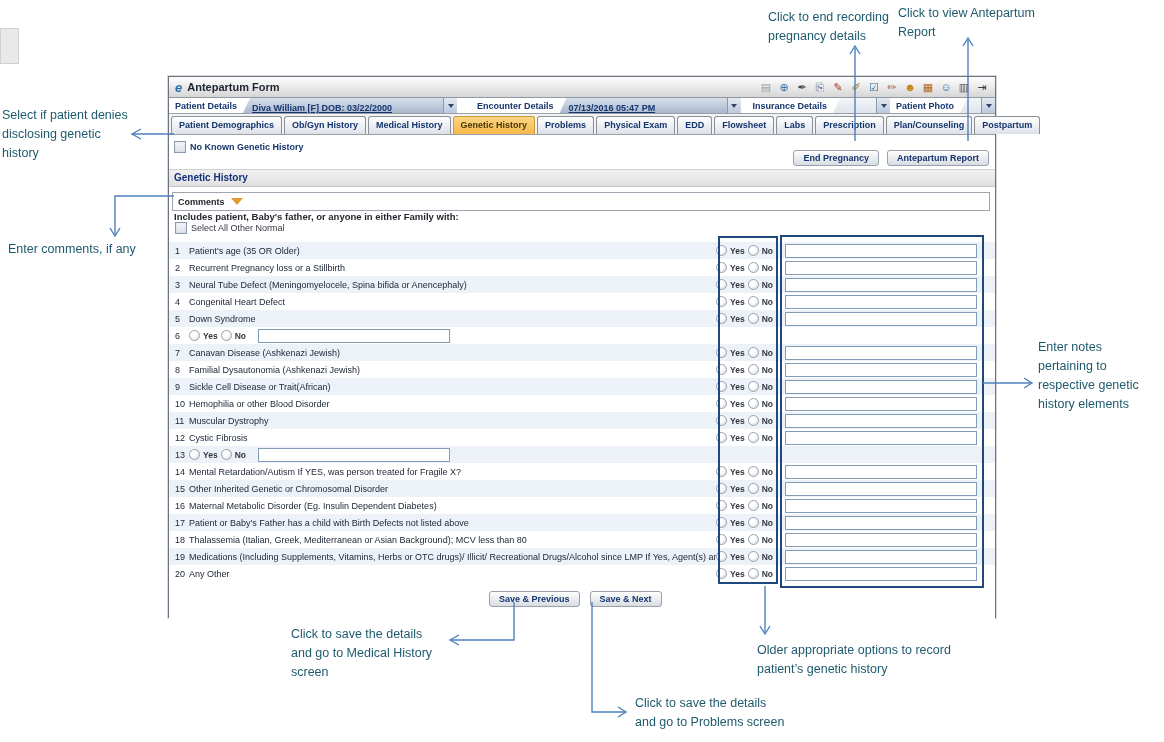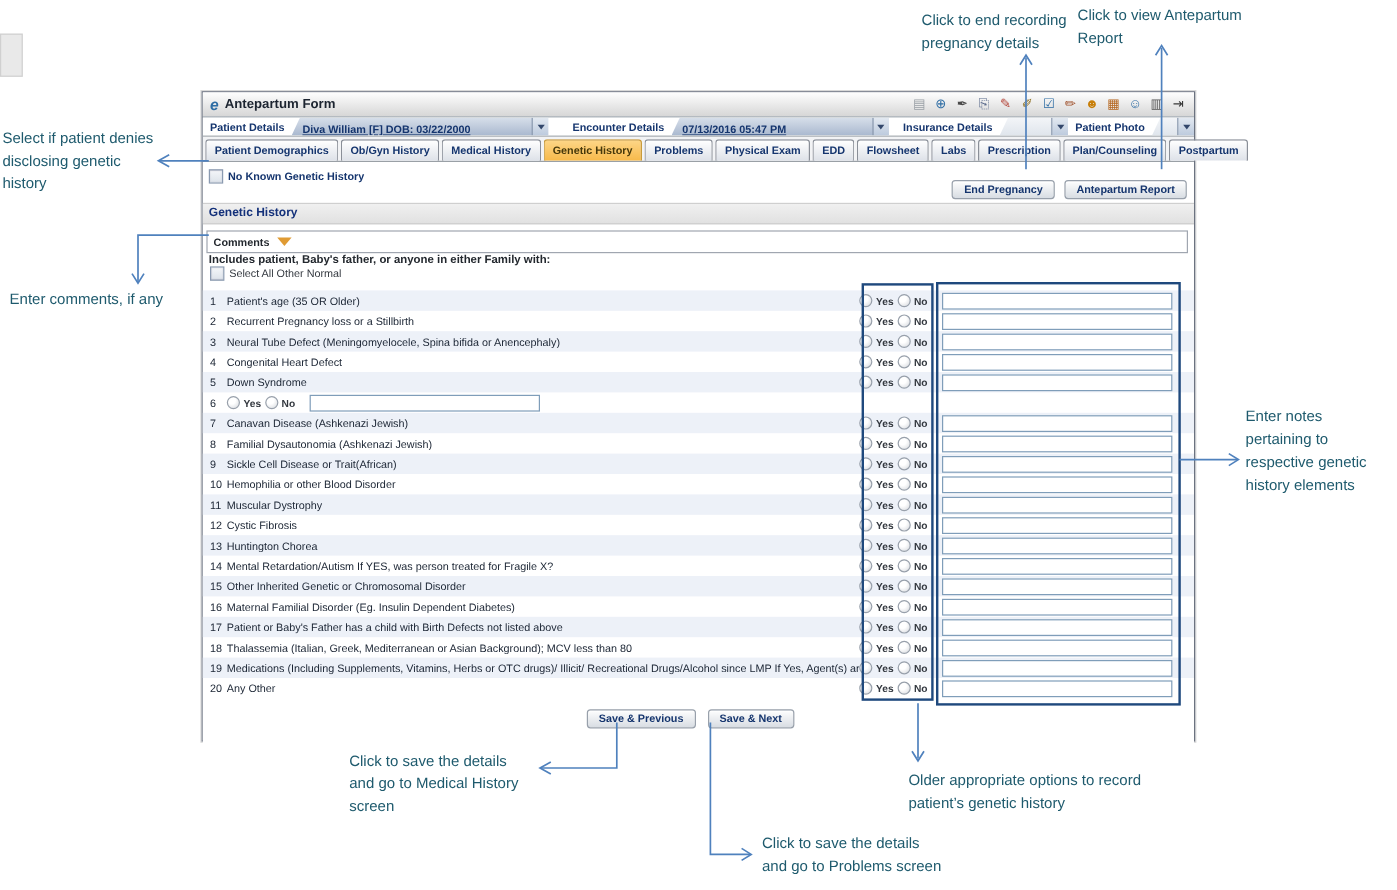--- a/index.html
+++ b/index.html
@@ -300,21 +300,20 @@
     <span class="ryn">
       <span class="radio"></span>
       <span class="ynlab">Yes</span>
       <span class="radio"></span>
       <span class="ynlab">No</span>
     </span>
     <input class="rnote" type="text" style="">
   </div>
           <div class="grow odd">
     <span class="rnum">13</span>
-    <span class="rlabel">Huntington Chorea</span>
     <span class="ryn">
       <span class="radio"></span>
       <span class="ynlab">Yes</span>
       <span class="radio"></span>
       <span class="ynlab">No</span>
     </span>
     <input class="rnote" type="text" style="">
   </div>
           <div class="grow">
     <span class="rnum">14</span>
@@ -333,21 +332,21 @@
     <span class="ryn">
       <span class="radio"></span>
       <span class="ynlab">Yes</span>
       <span class="radio"></span>
       <span class="ynlab">No</span>
     </span>
     <input class="rnote" type="text" style="">
   </div>
           <div class="grow">
     <span class="rnum">16</span>
-    <span class="rlabel">Maternal Familial Disorder (Eg. Insulin Dependent Diabetes)</span>
+    <span class="rlabel">Maternal Metabolic Disorder (Eg. Insulin Dependent Diabetes)</span>
     <span class="ryn">
       <span class="radio"></span>
       <span class="ynlab">Yes</span>
       <span class="radio"></span>
       <span class="ynlab">No</span>
     </span>
     <input class="rnote" type="text" style="">
   </div>
           <div class="grow odd">
     <span class="rnum">17</span>

